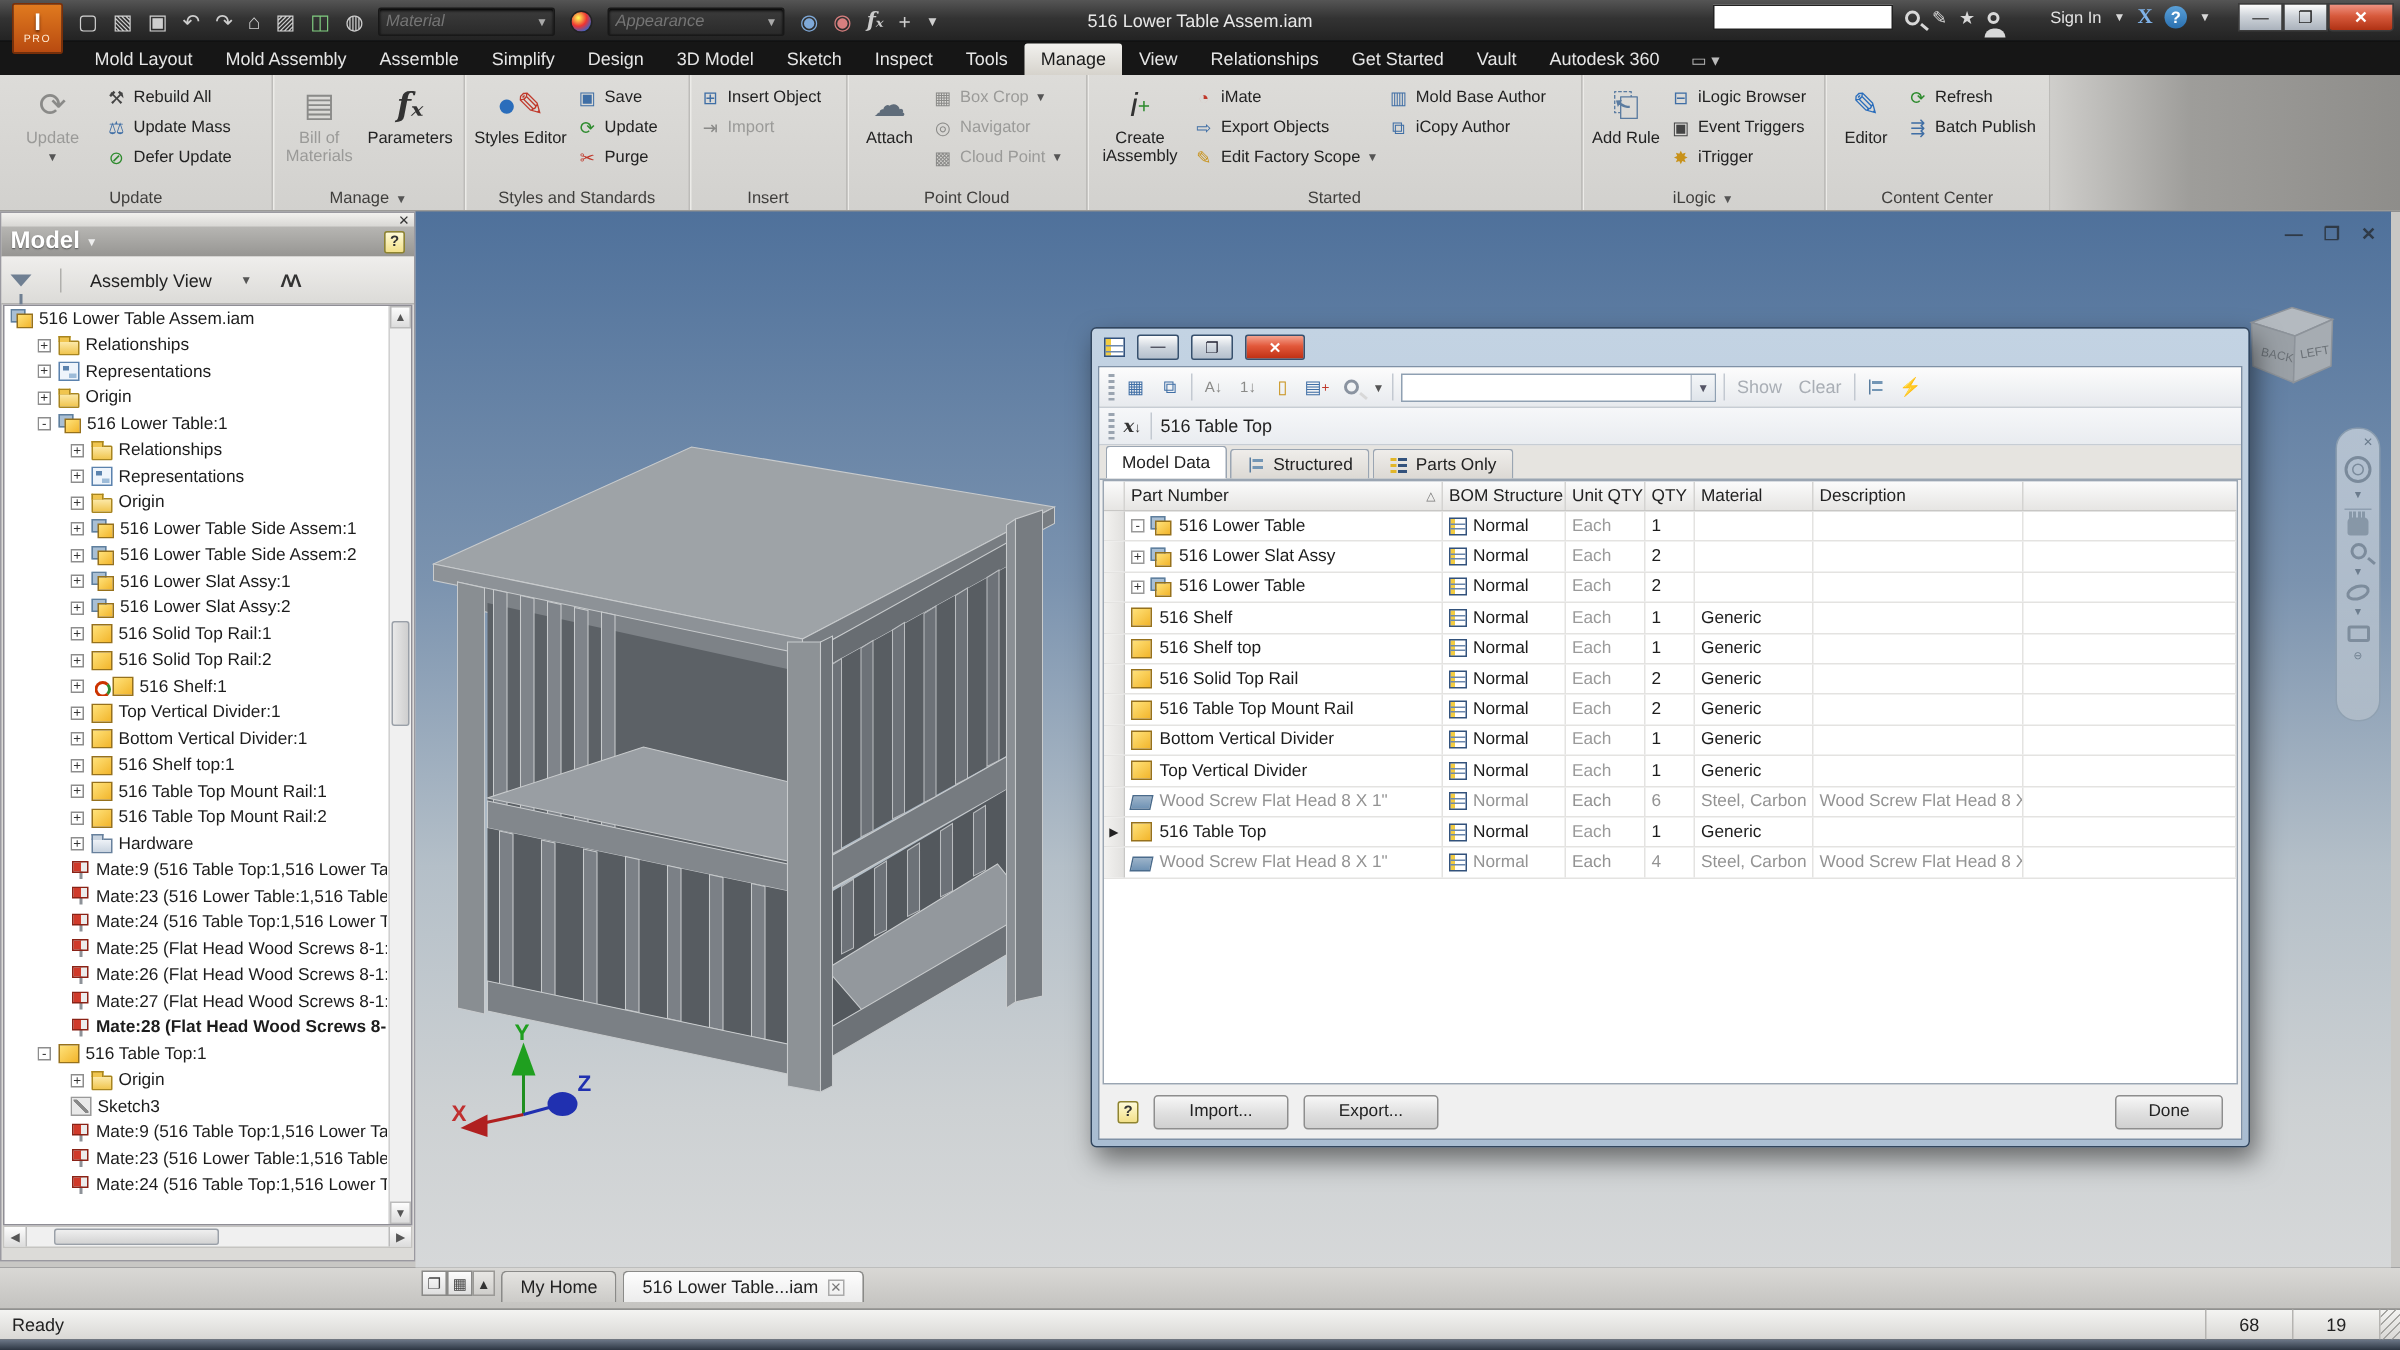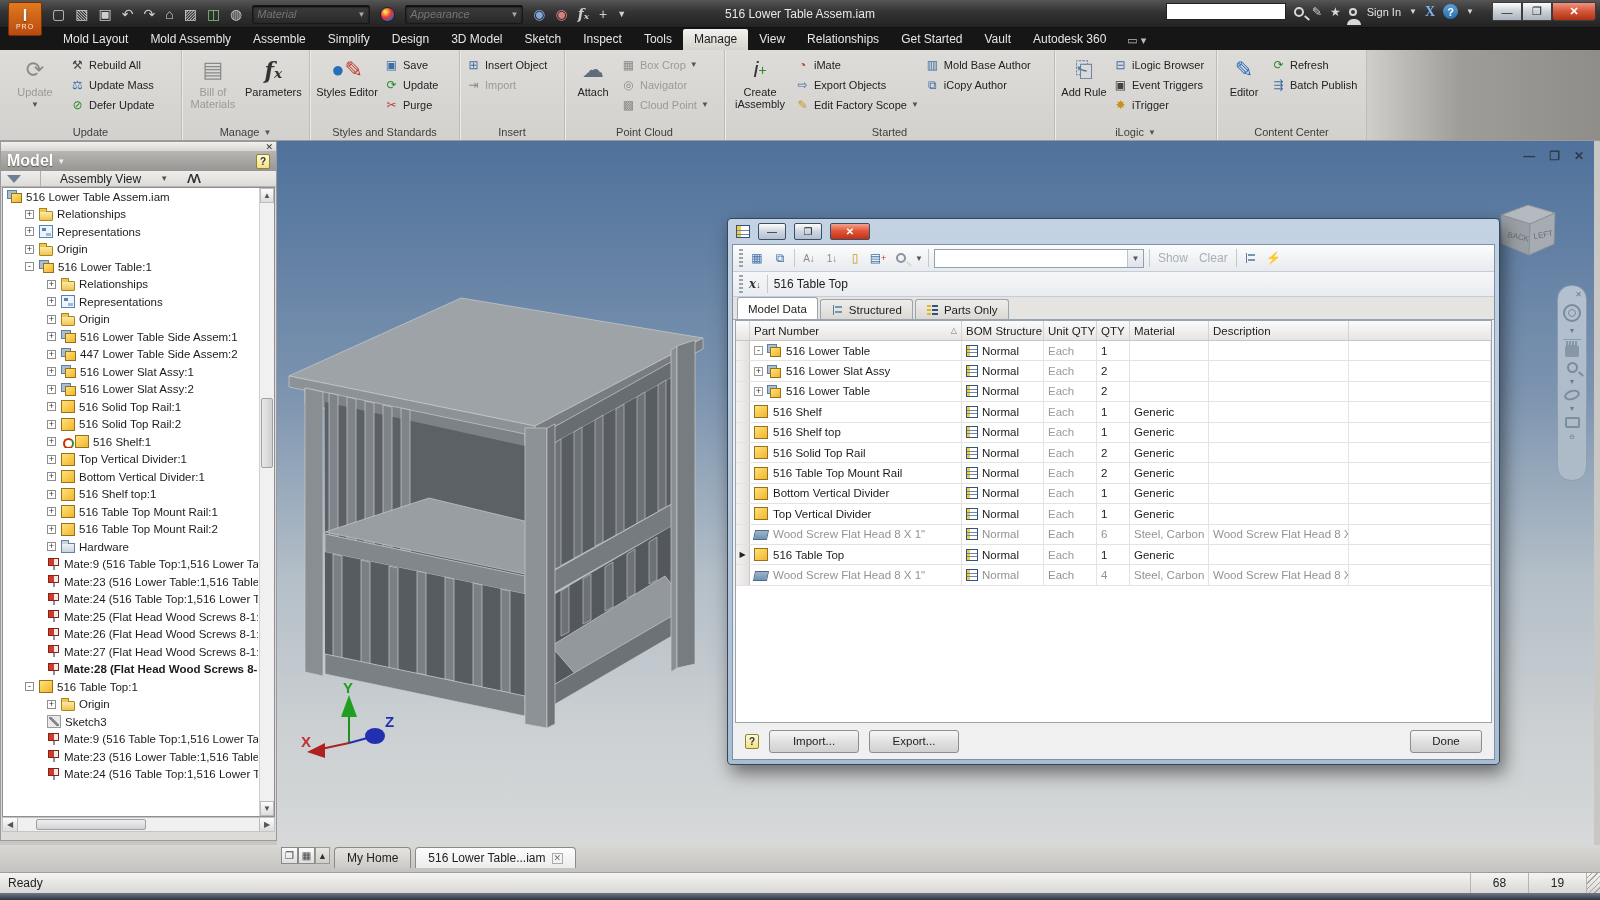--- a/index.html
+++ b/index.html
@@ -24,21 +24,21 @@
   .ball { width:15px; height:15px; border-radius:50%; background:radial-gradient(circle at 35% 30%, #ff5, #e33 45%, #36c 80%); border:1px solid #222; }
   #win-title { position:absolute; left:0; right:0; top:0; height:28px; display:flex; align-items:center; justify-content:center;
     color:#e8e8e8; font-size:12px; pointer-events:none; }
   #tb-right { position:absolute; right:4px; top:2px; display:flex; align-items:center; gap:8px; }
   #search-input { width:120px; height:17px; background:#fff; border:1px solid #222; font-size:11px; padding:0 3px; }
   .mag { width:10px; height:10px; border:2px solid #d8d8d8; border-radius:50%; position:relative; }
   .mag::after { content:""; position:absolute; left:8px; top:8px; width:6px; height:2px; background:#d8d8d8; transform:rotate(40deg); }
   .tbico { color:#d8d8d8; font-size:12px; }
   .person { width:8px; height:8px; border:2px solid #d8d8d8; border-radius:50%; position:relative; margin-right:2px;}
   .person::after { content:""; position:absolute; left:-4px; top:9px; width:14px; height:6px; background:#d8d8d8; border-radius:6px 6px 0 0; }
-  .signin { color:#e3e3e3; font-size:11px; }
+  .signin { color:#e3e3e3; font-size:11px;margin-left:24px; }
   .xlogo { color:#7fb2e8; font-weight:bold; font-size:14px; font-family:"Liberation Serif",serif; }
   .help-circ { width:15px; height:15px; border-radius:50%; background:linear-gradient(#5aa0d8,#2a70b0); color:#fff; font-size:11px;
     display:flex; align-items:center; justify-content:center; font-weight:bold; }
   .winbtns { display:flex; margin-left:10px; }
   .winbtn { width:30px; height:19px; background:linear-gradient(#fdfdfd,#cfd4da 45%,#aab2bc); border:1px solid #3c3c3c;
     color:#222; font-size:11px; display:flex; align-items:center; justify-content:center; }
   .winbtn.close { width:44px; background:linear-gradient(#f09484,#d75a3c 45%,#b03214); color:#fff; font-weight:bold; border-radius:0 0 3px 3px; }
 
   
   #tabrow { position:absolute; left:0; top:28px; width:1600px; height:22px; background:#161616; display:flex; align-items:flex-end; padding-left:52px; }
@@ -73,21 +73,21 @@
 
   
   #browser { position:absolute; left:0; top:0; width:277px; height:700px; background:#dcdbd8; border:1px solid #9a99a0; display:flex; flex-direction:column; }
   #br-grip { height:9px; display:flex; align-items:center; justify-content:flex-end; padding:0 3px; background:linear-gradient(#f2f1ee,#d8d7d4); }
   #br-grip .x { font-size:9px; color:#333; line-height:8px; }
   #br-head { height:20px; background:linear-gradient(#b7b6b3,#969592); display:flex; align-items:center; padding:0 6px; }
   #br-head .t { color:#fff; font-size:16px; font-weight:bold; text-shadow:0 1px 1px #555; }
   #br-head .car { color:#eee; font-size:8px; margin-left:4px; flex:1; }
   .helpbadge { width:14px; height:15px; background:linear-gradient(#fffbd8,#f2e089); border:1px solid #8f8430; color:#333; font-size:10px; font-weight:bold;
     display:flex; align-items:center; justify-content:center; border-radius:2px; }
-  #br-tools { height:16px; background:linear-gradient(#efeeec,#dcdbd8); border-bottom:1px solid #b4b3b0; display:flex; align-items:center; gap:19px; padding:0 6px; }
+  #br-tools { height:32px; background:linear-gradient(#efeeec,#dcdbd8); border-bottom:1px solid #b4b3b0; display:flex; align-items:center; gap:19px; padding:0 6px; }
   .funnel { width:0; height:0; border-left:7px solid transparent; border-right:7px solid transparent; border-top:8px solid #6f7f92; position:relative; }
   .funnel::after { content:""; position:absolute; left:-1px; top:-1px; width:2px; height:8px; background:#6f7f92; transform:translateY(6px); }
   #br-tools .vsep { width:1px; height:16px; background:#b0afac; }
   #br-tools .av { font-size:12px; color:#222; }
   .binoc { color:#333; font-size:12px; font-weight:bold; letter-spacing:-2px; }
   #tree { flex:1; background:#fff; border:1px solid #8f8e95; margin:0 1px; overflow:hidden; position:relative; }
   #treescroll-v { position:absolute; right:0; top:0; width:15px; bottom:0; background:#f0f0f0; border-left:1px solid #d0d0d0; }
   #treescroll-v .arr { height:15px; display:flex; align-items:center; justify-content:center; font-size:8px; color:#555; background:linear-gradient(#fdfdfd,#dcdcdc); border:1px solid #bbb; }
   #treescroll-v .thumb { position:absolute; left:1px; right:1px; top:210px; height:70px; background:linear-gradient(90deg,#e8e8e8,#cfcfcf); border:1px solid #9aa0a8; border-radius:2px; }
   #treescroll-v .arr.dn { position:absolute; bottom:0; left:0; right:0; }
@@ -586,21 +586,21 @@
             <span class="trow-extra" style="display:flex;align-items:center;overflow:hidden;">
               <span class="exp">+</span>
               <span class="tico i-asm"></span>
               <span>516 Lower Table Side Assem:1</span>
             </span>
           </div>
           <div class="trow lvl2">
             <span class="trow-extra" style="display:flex;align-items:center;overflow:hidden;">
               <span class="exp">+</span>
               <span class="tico i-asm"></span>
-              <span>447 Lower Table Side Assem:2</span>
+              <span>516 Lower Table Side Assem:2</span>
             </span>
           </div>
           <div class="trow lvl2">
             <span class="trow-extra" style="display:flex;align-items:center;overflow:hidden;">
               <span class="exp">+</span>
               <span class="tico i-asm"></span>
               <span>516 Lower Slat Assy:1</span>
             </span>
           </div>
           <div class="trow lvl2">

